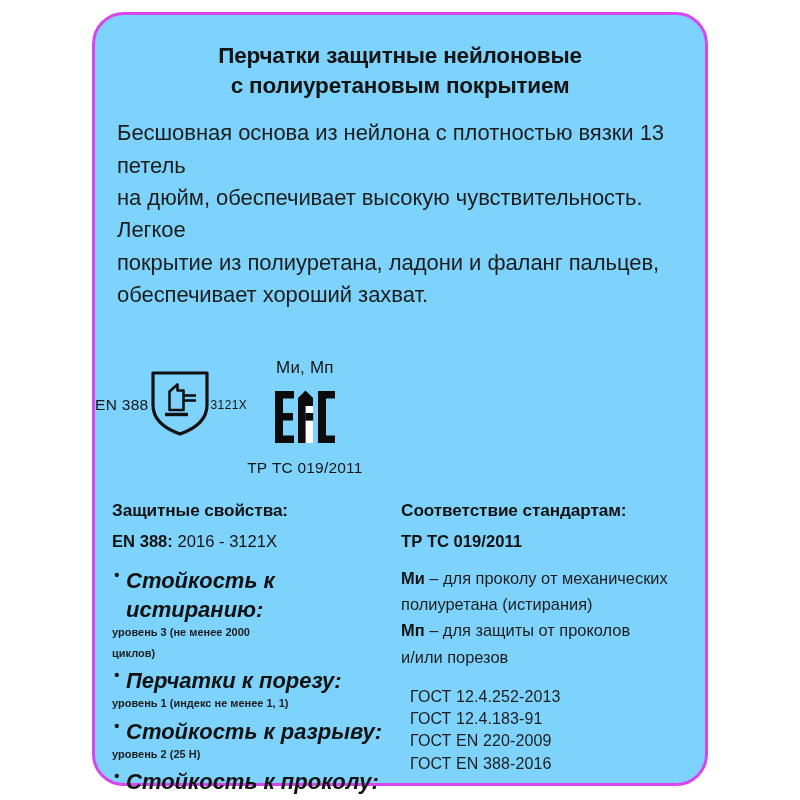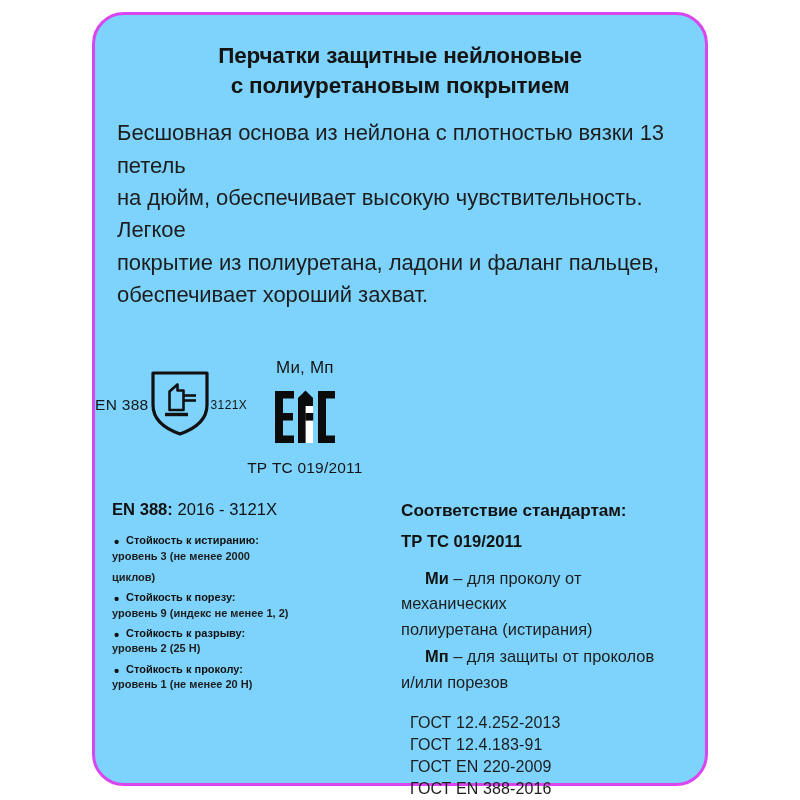--- a/index.html
+++ b/index.html
@@ -123,26 +123,27 @@
     color: #121212;
     line-height: 1.0;
     margin-bottom: 15px;
   }
   .sub-head .reg { font-weight: normal; }
 
   .prop {
     margin-bottom: 2px;
   }
   .prop-name {
-    font-size: 11px;
+    font-size: 22px;
     font-weight: bold;
     color: #121212;
     line-height: 1.33;
     padding-left: 14px;
     position: relative;
+    font-style: italic;
   }
   .prop-name::before {
     content: "\2022";
     position: absolute;
     left: 2px;
     top: -1px;
     font-size: 15px;
   }
   .prop-value {
     font-size: 11px;
@@ -151,21 +152,21 @@
     margin-bottom: 4px;
     font-weight: bold;
   }
 
   .def-line {
     font-size: 16.4px;
     color: #1d1d1d;
     line-height: 1.55;
     margin-bottom: 1px;
   }
-  .def-line b { color: #121212; margin-left: 24px; }
+  .def-line b { color: #121212; }
 
   .gost-list {
     margin-top: 16px;
     padding-left: 9px;
   }
   .gost-item {
     font-size: 16px;
     color: #1d1d1d;
     line-height: 1.38;
     letter-spacing: 0.1px;
@@ -225,34 +226,35 @@
         </svg>
       </div>
 
       <div class="eac-std">ТР ТС 019/2011</div>
     </div>
   </div>
 
   <div class="cols">
 
     <div class="col-left">
+      <div class="col-head">Защитные свойства:</div>
 
       <div class="sub-head">
         <span>EN 388:</span><span class="reg"> 2016 - 3121X</span>
       </div>
 
       <div class="prop">
         <div class="prop-name">Стойкость к истиранию:</div>
         <div class="prop-value">уровень 3 (не менее 2000</div>
         <div class="prop-value">циклов)</div>
       </div>
 
       <div class="prop">
-        <div class="prop-name">Стойкость к порезу:</div>
-        <div class="prop-value">уровень 9 (индекс не менее 1, 2)</div>
+        <div class="prop-name">Перчатки к порезу:</div>
+        <div class="prop-value">уровень 1 (индекс не менее 1, 1)</div>
       </div>
 
       <div class="prop">
         <div class="prop-name">Стойкость к разрыву:</div>
         <div class="prop-value">уровень 2 (25 Н)</div>
       </div>
 
       <div class="prop">
         <div class="prop-name">Стойкость к проколу:</div>
         <div class="prop-value">уровень 1 (не менее 20 Н)</div>

